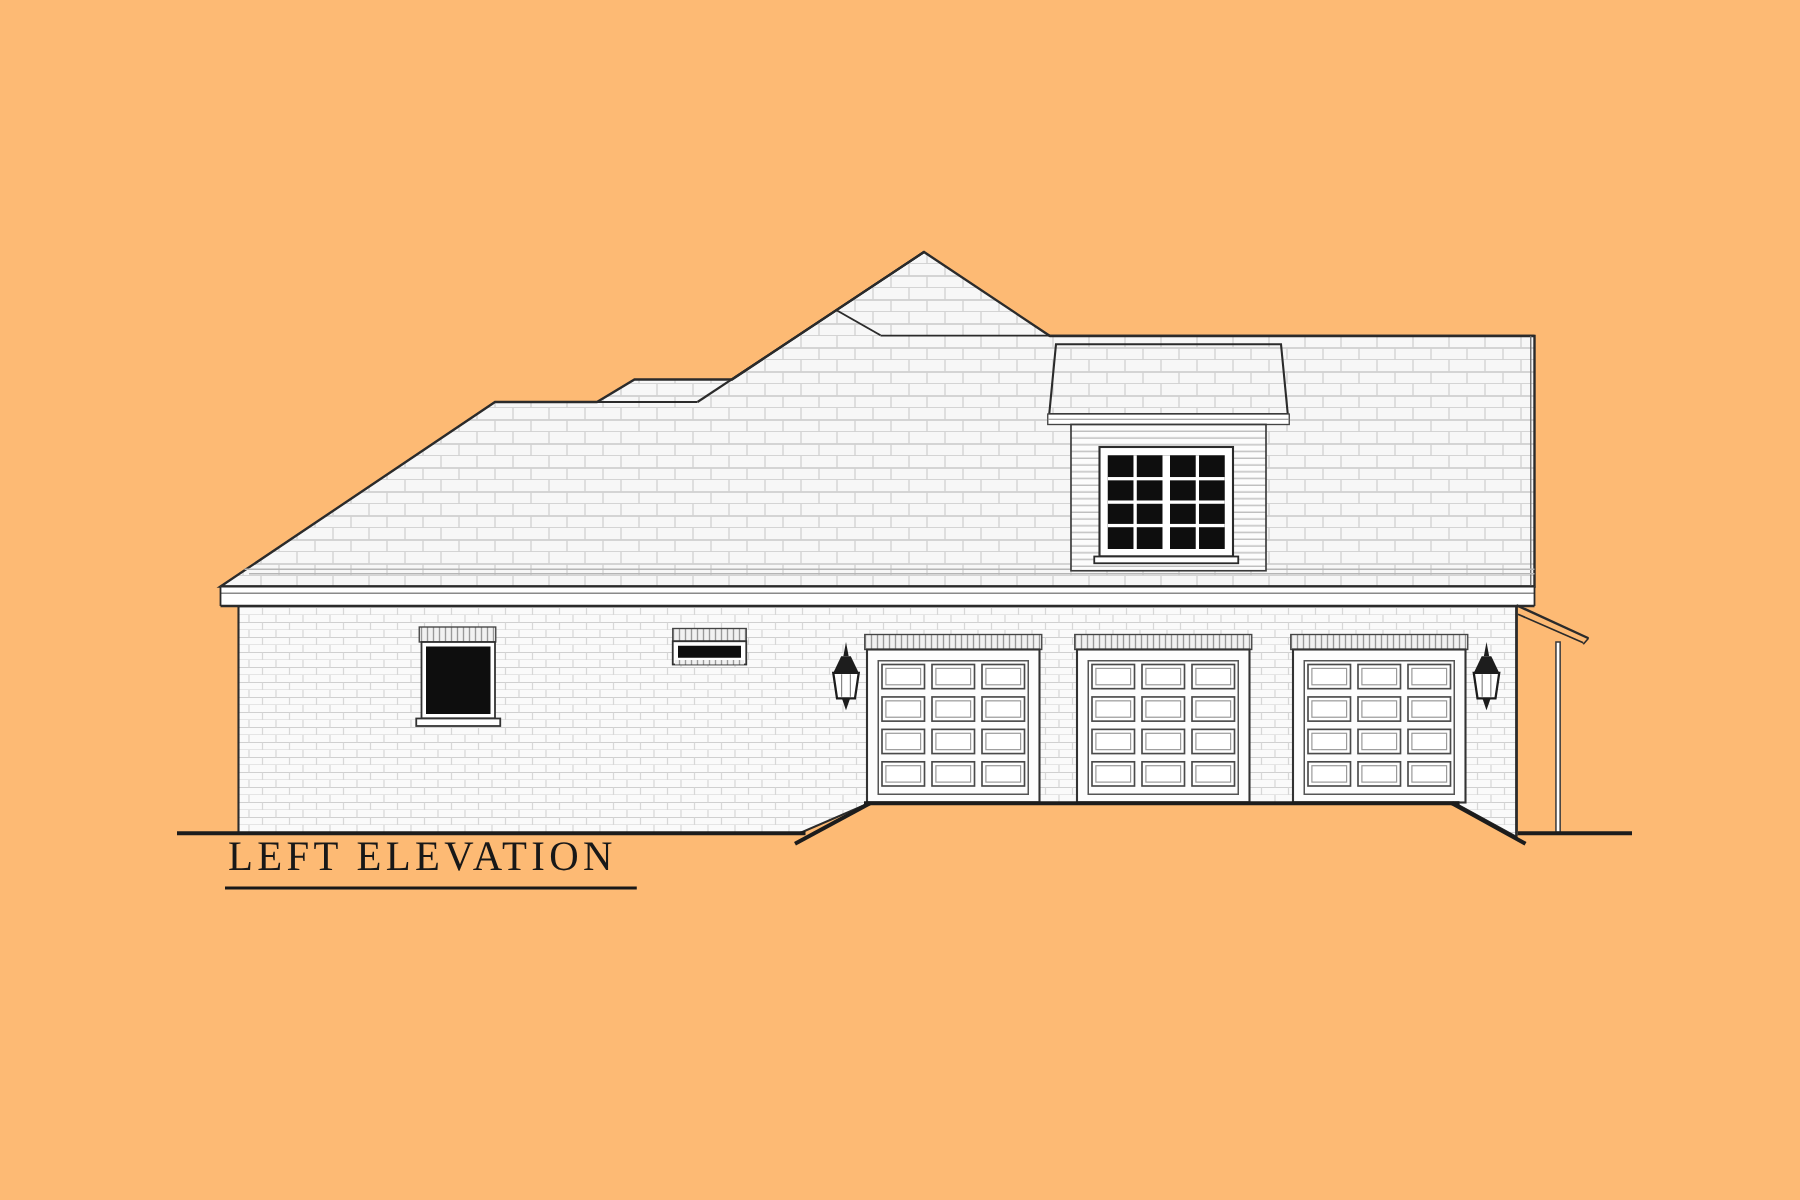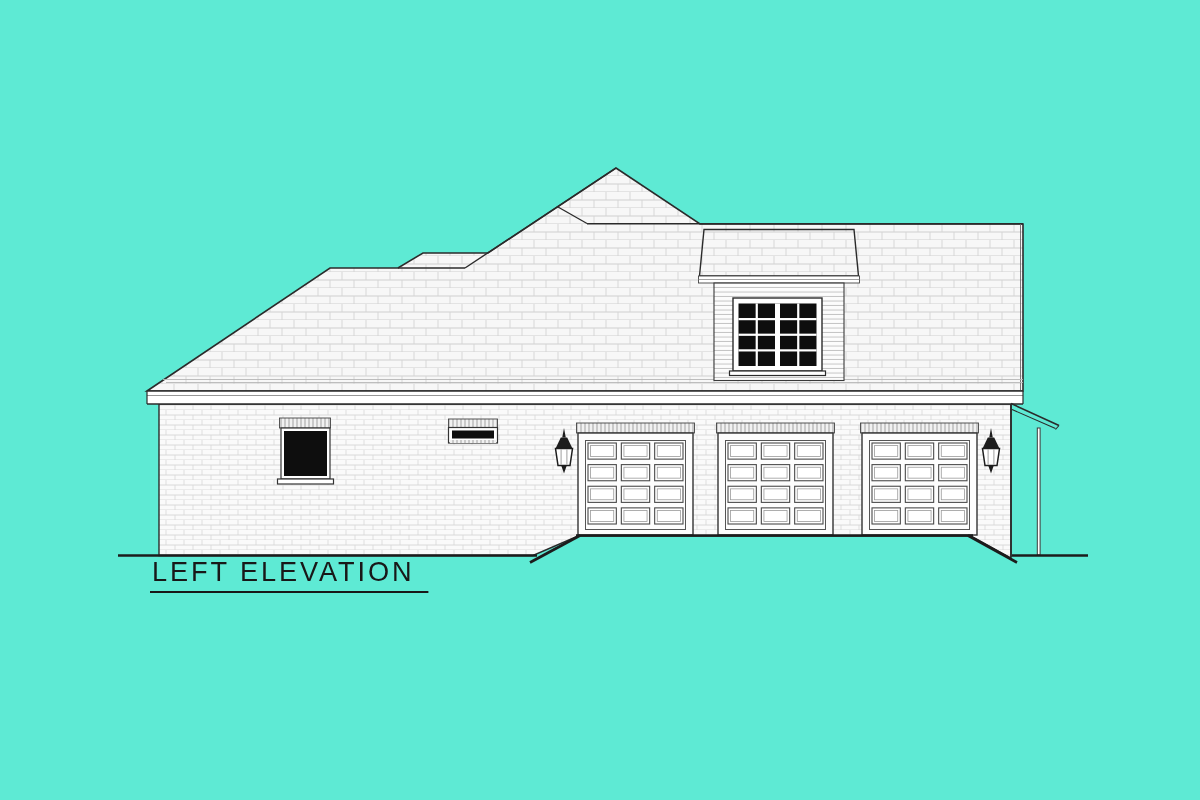--- a/index.html
+++ b/index.html
@@ -1,21 +1,21 @@
 <!DOCTYPE html>
 <html><head>
 <meta charset="utf-8">
 <style>
   html,body{margin:0;padding:0;background:#ffffff;}
   #canvas{
     position:relative;
     width:1200px;height:800px;
-    background:#5eead4;
+    background:#fdba74;
     overflow:hidden;
-    font-family:Liberation Sans, sans-serif;
+    font-family:Liberation Serif, serif;
   }
   #elevation-svg{position:absolute;left:0;top:0;}
   .drawing-title{
     position:absolute;
     left:150px;top:556px;
     font-size:28px;
     font-weight:400;
     letter-spacing:3px;
     color:#181818;
     padding:0 14px 3px 2px;

